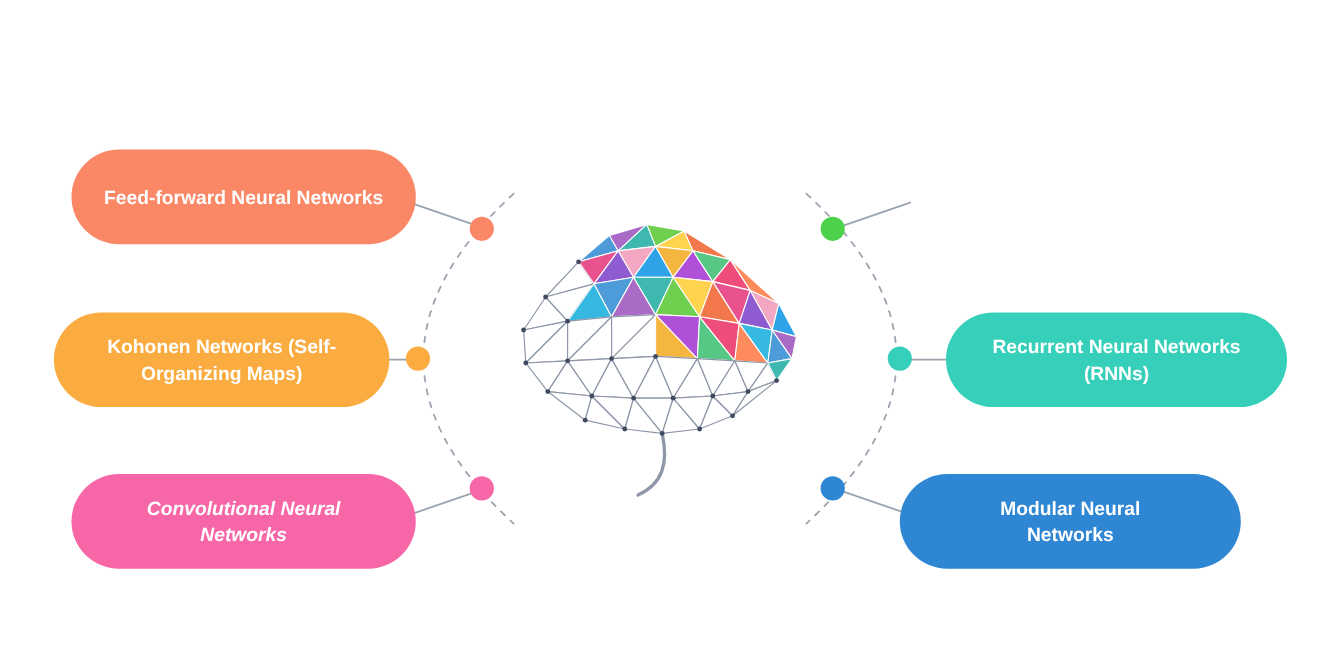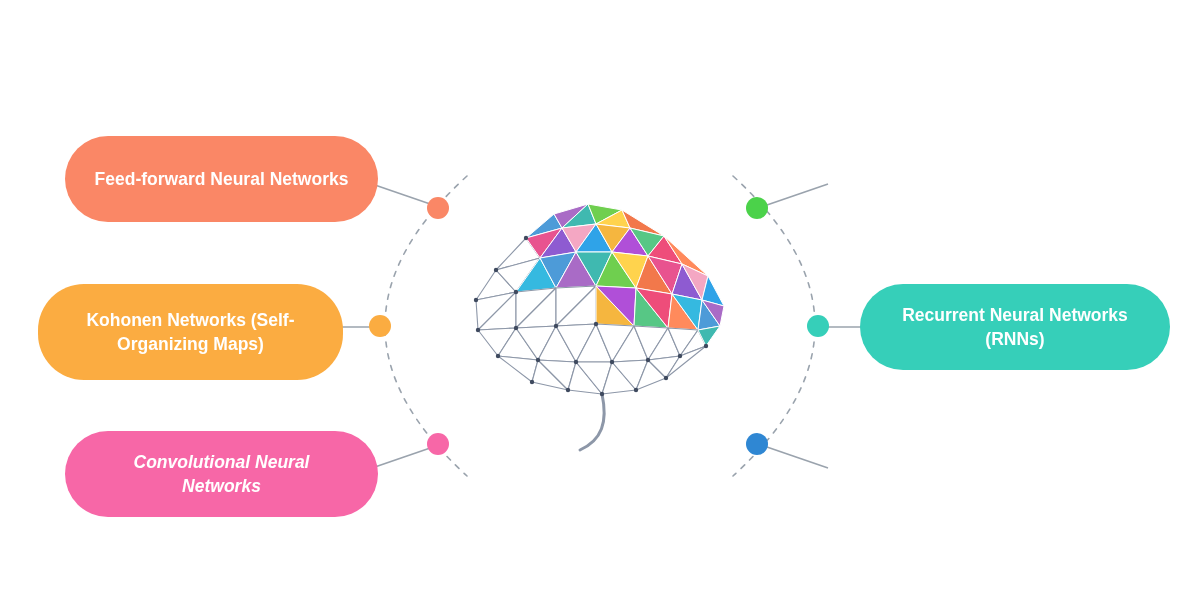--- a/index.html
+++ b/index.html
@@ -15,21 +15,21 @@
   .pill {
     position: absolute;
     display: flex; align-items: center; justify-content: center;
     text-align: center;
     color: #ffffff; font-weight: 700; font-size: 17.5px; line-height: 1.4;
     border-radius: 46px; padding: 0 28px; box-sizing: border-box;
   }
   .pill .pill-label { display: inline-block; }
 
   .pill-l1 { left: 65px;  top: 110px; width: 313px; height: 86px; }
-  .pill-l2 { left: 38px;  top: 258px; width: 305px; height: 96px; }
+  .pill-l2 { left: 49px;  top: 258px; width: 305px; height: 86px; }
   .pill-l3 { left: 65px;  top: 405px; width: 313px; height: 86px; }
   .pill-r1 { left: 818px; top: 110px; width: 310px; height: 86px; }
   .pill-r2 { left: 860px; top: 258px; width: 310px; height: 86px; }
   .pill-r3 { left: 818px; top: 405px; width: 310px; height: 86px; }
   .pill-r3 .pill-label { max-width: 175px; }
 
   .dot {
     position: absolute; width: 22px; height: 22px; border-radius: 50%;
   }
   .dot-l1 { left: 427px; top: 171px; }
@@ -155,20 +155,23 @@
   </div>
   <div class="pill pill-l2" style="background: rgb(251, 172, 65);">
     <span class="pill-label">Kohonen Networks (Self-Organizing Maps)</span>
   </div>
   <div class="pill pill-l3" style="background: rgb(247, 103, 167); font-style: italic;">
     <span class="pill-label">Convolutional Neural Networks</span>
   </div>
   <div class="pill pill-r2" style="background: rgb(54, 207, 185);">
     <span class="pill-label">Recurrent Neural Networks (RNNs)</span>
   </div>
+  <div class="pill pill-r3" style="background: rgb(47, 135, 211);">
+    <span class="pill-label">Modular Neural Networks</span>
+  </div>
 
   <div class="dot dot-l1" style="background: rgb(250, 135, 102);"></div>
   <div class="dot dot-l2" style="background: rgb(251, 172, 65);"></div>
   <div class="dot dot-l3" style="background: rgb(247, 103, 167);"></div>
   <div class="dot dot-r1" style="background: rgb(75, 210, 74);"></div>
   <div class="dot dot-r2" style="background: rgb(54, 207, 185);"></div>
   <div class="dot dot-r3" style="background: rgb(47, 135, 211);"></div>
 
 </div>
 

